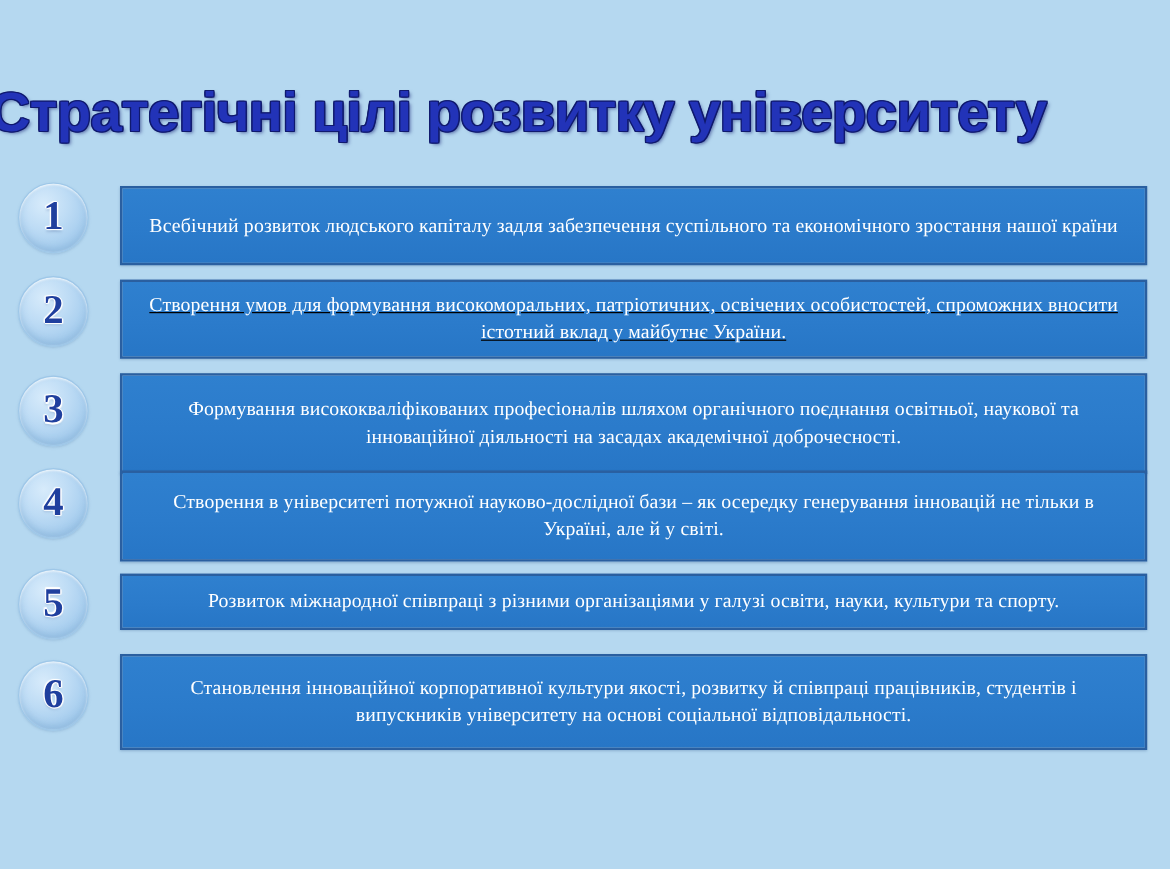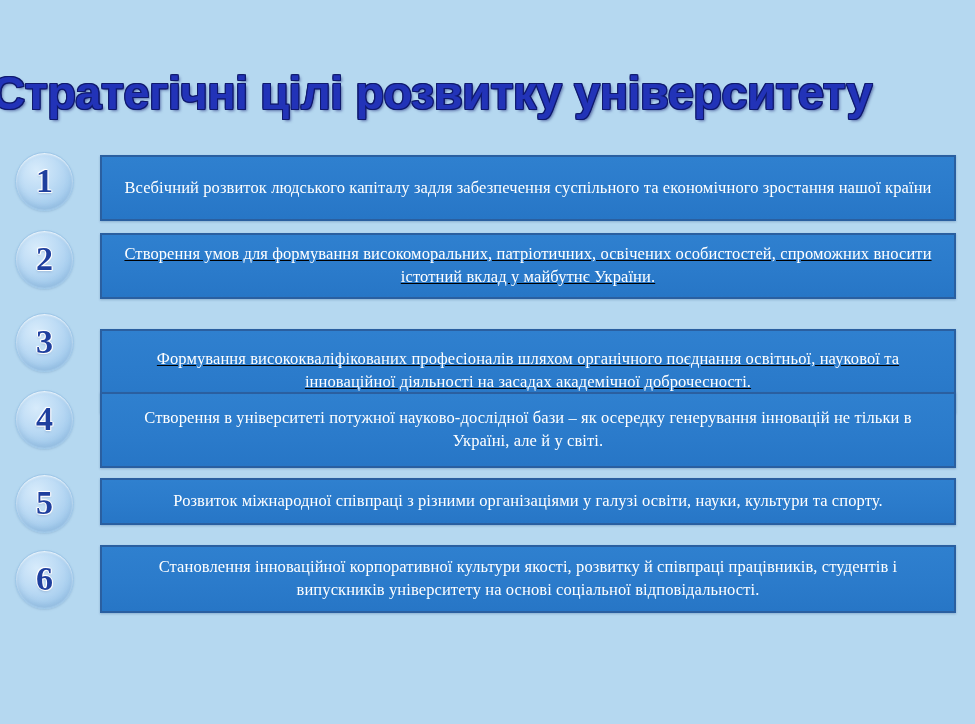--- a/index.html
+++ b/index.html
@@ -131,30 +131,30 @@
     letter-spacing: 0.1px;
   }
 
   
   .row-1 .bar    { top: 155px; height: 66px; }
   .row-1 .bubble { top: 152px; }
 
   .row-2 .bar    { top: 233px; height: 66px; text-decoration: underline; }
   .row-2 .bubble { top: 230px; }
 
-  .row-3 .bar    { top: 329px; height: 84px; text-decoration: underline; }
+  .row-3 .bar    { top: 311px; height: 84px; }
   .row-3 .bubble { top: 313px; }
 
   .row-4 .bar    { top: 392px; height: 76px; }
   .row-4 .bubble { top: 390px; }
 
   .row-5 .bar    { top: 478px; height: 47px; }
   .row-5 .bubble { top: 474px; }
 
-  .row-6 .bar    { top: 545px; height: 68px; }
+  .row-6 .bar    { top: 545px; height: 80px; }
   .row-6 .bubble { top: 550px; }
 </style>
 </head>
 <body>
 
 <div class="slide">
 
   <div class="title-wrap">
     <h1 class="slide-title">Стратегічні цілі розвитку університету</h1>
   </div>

